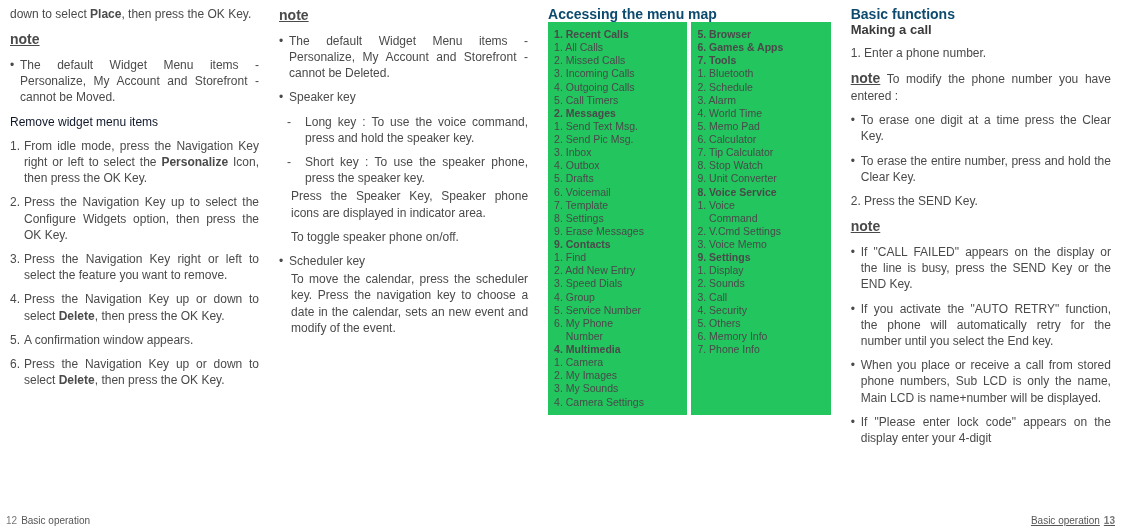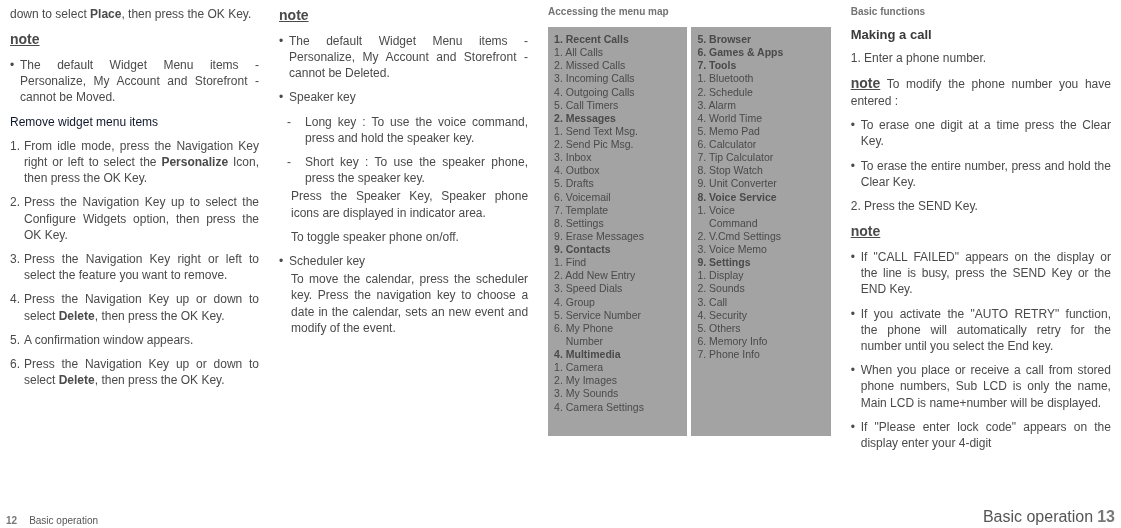--- a/index.html
+++ b/index.html
@@ -30,30 +30,30 @@
   .note-h { font-weight: bold; text-decoration: underline; font-size: 14px; }
   li { list-style: none; margin-bottom: 8px; line-height: 1.35; text-align: justify; }
   .step { display: flex; }
   .step .n { min-width: 14px; }
   .step .t { flex:1; }
   .step .t2 { flex:1; padding-left:4px; }
   .bullet { display:flex; }
   .bullet .dot { min-width:10px; }
   .bullet .t { flex:1; }
   .sub { padding-left: 8px; }
-  h2 { font-weight: bold; font-size: 10px; margin-bottom: 10px; color:#737373;}
+  h2 { font-weight: bold; font-size: 14px; color:#0c4a6e;}
   h3 { font-weight: bold; font-size: 13px; margin-bottom: 8px; color:#3a3a3a;}
   .menu-row { display:flex; gap:4px; }
-  .menu-box { background:#a3a3a3; flex:1; padding:6px 5px 22px 6px; font-size:10.5px; line-height:1.25;}
+  .menu-box { background:#22c55e; flex:1; padding:6px 5px 6px 6px; font-size:10.5px; line-height:1.25;}
   .menu-box .mh { font-weight:bold; }
   .menu-box .mh:first-child { margin-top:0; }
   .menu-box div { white-space:nowrap; }
   .footer-l { position:absolute; bottom:2px; left:6px; font-size:10px; color:#555;}
-  .footer-r { position:absolute; bottom:2px; right:6px; font-size:16px; color:#555;}
-  .pn-l { font-weight:bold; color:#777; margin-right:12px;}
+  .footer-r { position:absolute; bottom:2px; right:6px; font-size:10px; color:#555;text-decoration:underline;}
+  .pn-l { font-weight:normal; color:#777; margin-right:4px;}
   .pn-r { font-weight:bold; color:#777; margin-left:4px;}
 </style>
 </head>
 <body>
 
 <div class="page">
 
   <div class="col col1">
     <p>down to select <span class="bold">Place</span>, then press the OK Key.</p>
     <p class="note-h">note</p>

